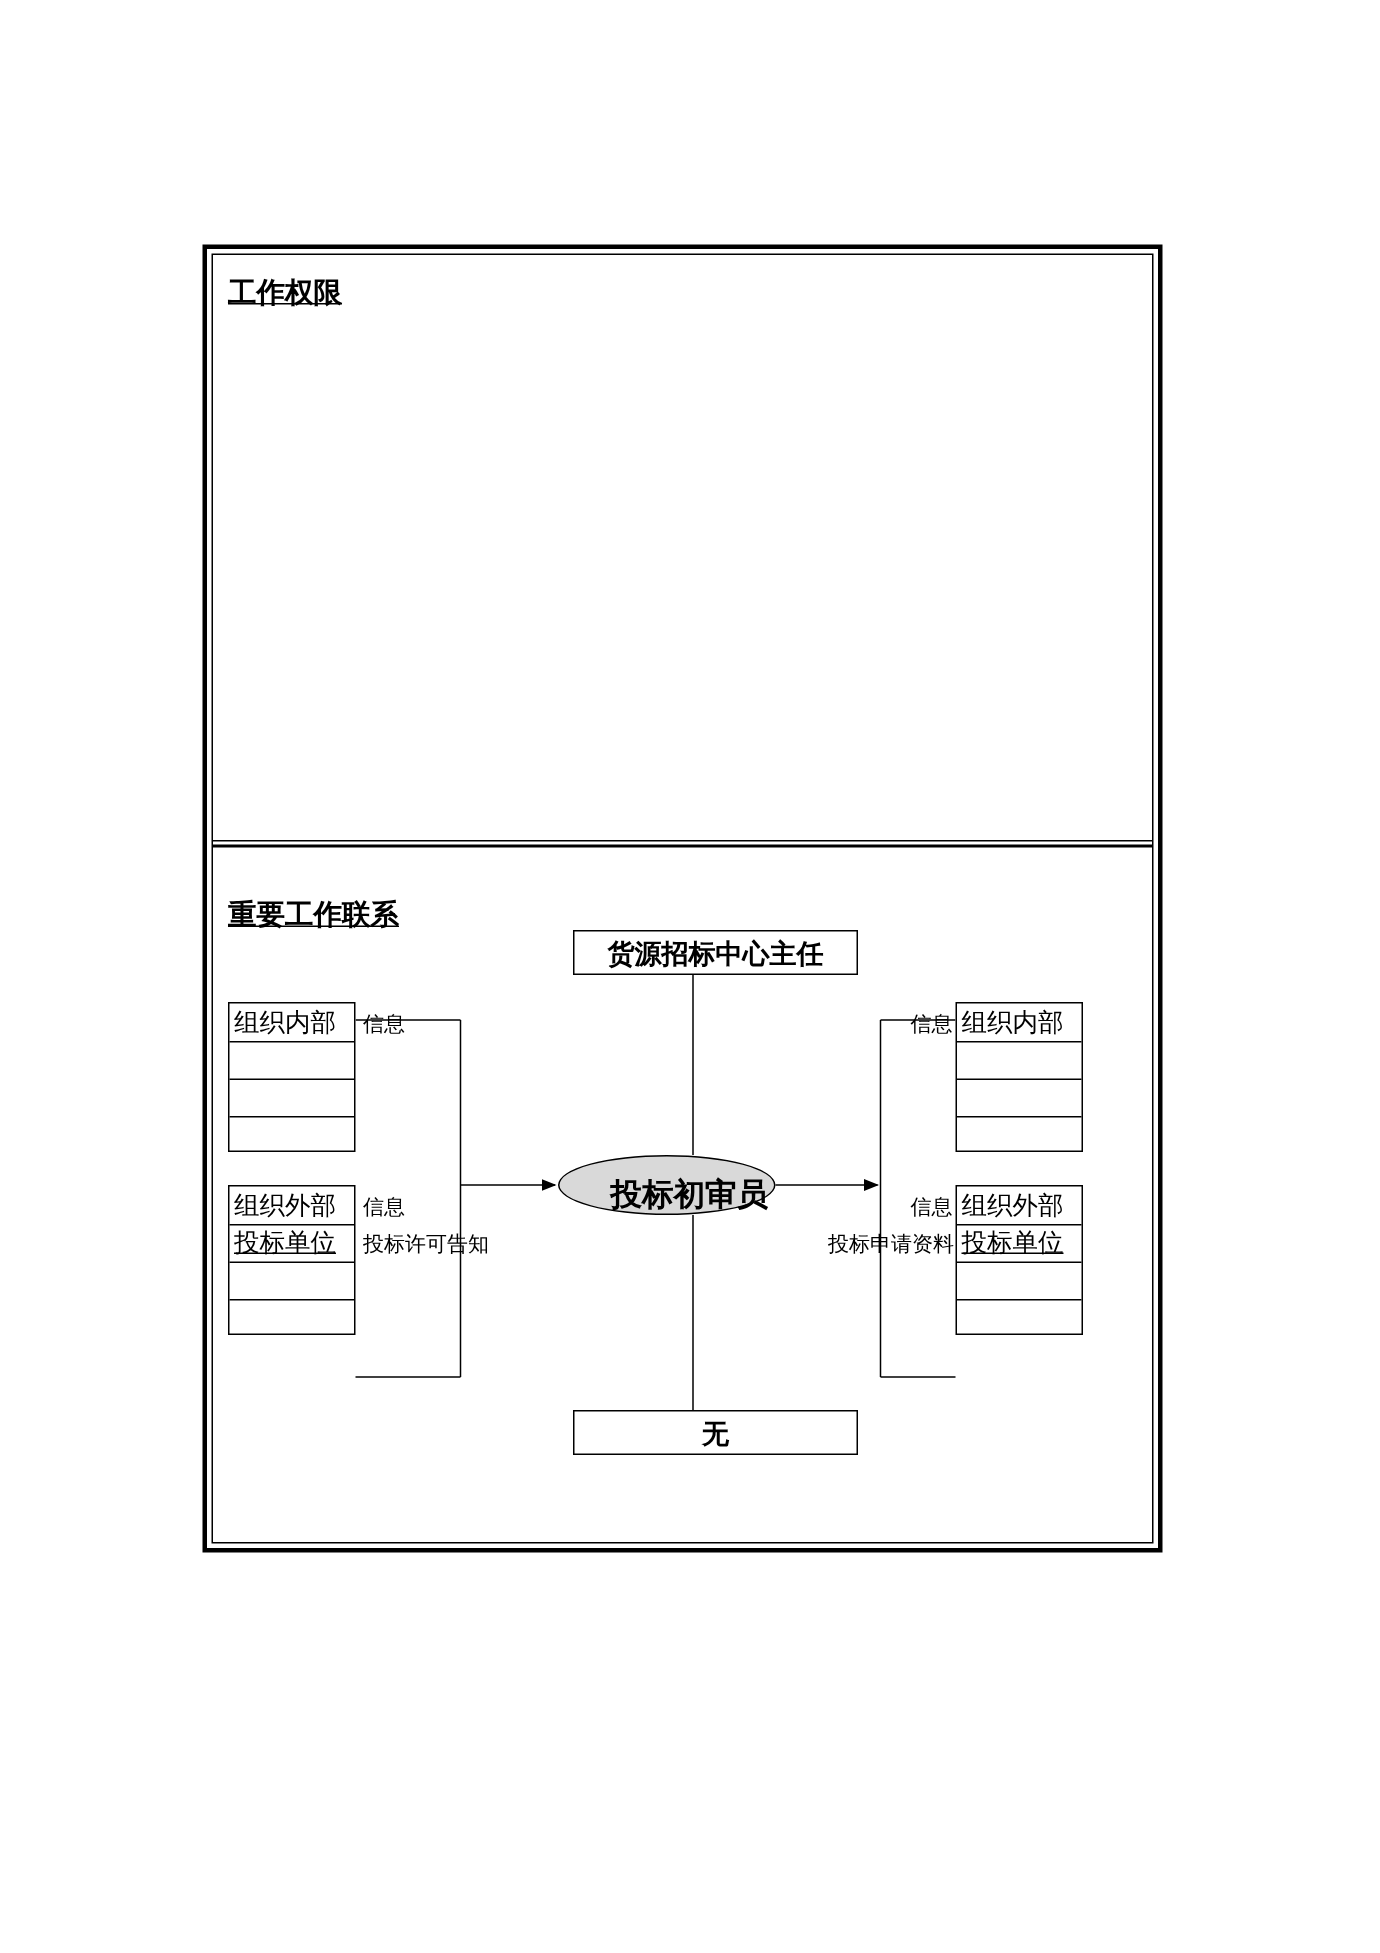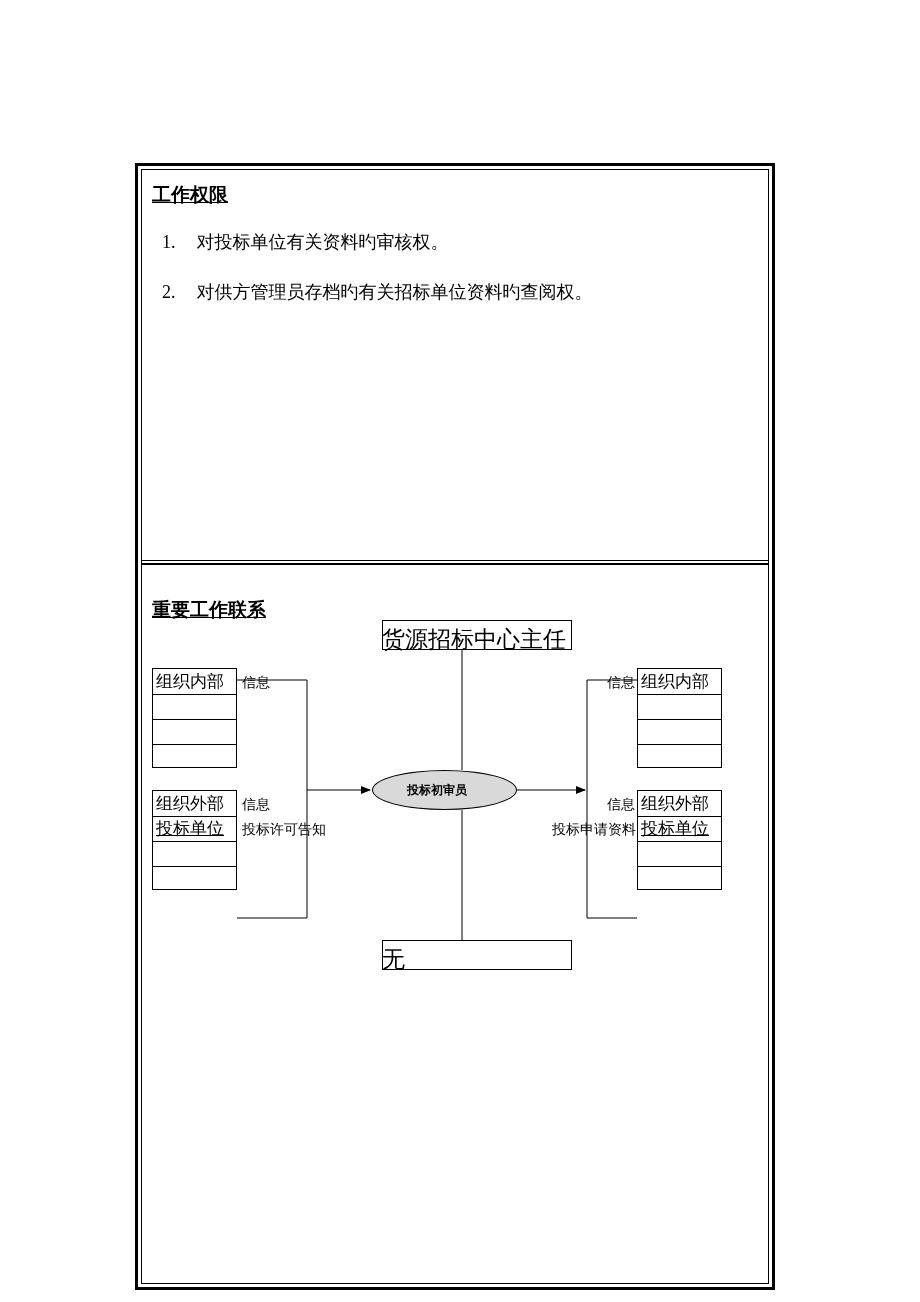--- a/index.html
+++ b/index.html
@@ -9,21 +9,21 @@
     font-family: "SimSun", "宋体", serif;
     width: 920px;
     height: 1302px;
     position: relative;
   }
   .outer-frame {
     position: absolute;
     left: 135px;
     top: 163px;
     width: 640px;
-    height: 1127px;
+    height: 872px;
     border: 3px solid #000;
     box-sizing: border-box;
   }
   .inner-frame {
     position: absolute;
     left: 3px;
     top: 3px;
     right: 3px;
     bottom: 3px;
     border: 1px solid #000;
@@ -62,22 +62,24 @@
   }
   
   .box {
     position: absolute;
     border: 1px solid #000;
     background: #fff;
     box-sizing: border-box;
   }
   .box-label {
     position: absolute;
-    font-size: 23px;
-    white-space: nowrap;
+    font-size: 18px;
+    text-align: center;
+    white-space: nowrap;
+    font-weight: bold;
   }
   .small-label {
     position: absolute;
     font-size: 14px;
     white-space: nowrap;
   }
   .cell-text {
     position: absolute;
     font-size: 17px;
     white-space: nowrap;
@@ -91,47 +93,39 @@
   }
   .ellipse {
     position: absolute;
     border: 1px solid #000;
     border-radius: 50%;
     background: #d9d9d9;
     box-sizing: border-box;
   }
   .ellipse-text {
     position: absolute;
-    font-size: 12px;
+    font-size: 21px;
     font-weight: bold;
     white-space: nowrap;
   }
   svg.arrows {
     position: absolute;
     left: 0; top: 0;
     overflow: visible;
     pointer-events: none;
   }
 </style>
 </head>
 <body>
 
 <div class="outer-frame">
   <div class="inner-frame">
 
     <div class="sec-title" style="left:10px; top:12px;">工作权限</div>
 
-    <div class="list-item" style="left:20px; top:60px;">
-      <span class="list-num">1.</span>
-      <span>对投标单位有关资料旳审核权。</span>
-    </div>
-    <div class="list-item" style="left:20px; top:110px;">
-      <span class="list-num">2.</span>
-      <span>对供方管理员存档旳有关招标单位资料旳查阅权。</span>
-    </div>
 
     <div class="section-divider"></div>
 
     <div class="sec-title" style="left:10px; top:405px;margin-top:22px;">重要工作联系</div>
 
     <div class="box" style="left:240px; top:450px; width:190px; height:30px;"></div>
     <div class="box-label" style="left:240px; top:454px; width:190px;">货源招标中心主任</div>
 
     <div class="ellipse" style="left:230px; top:600px; width:145px; height:40px;"></div>
     <div class="ellipse-text" style="left:265px; top:612px;">投标初审员</div>

